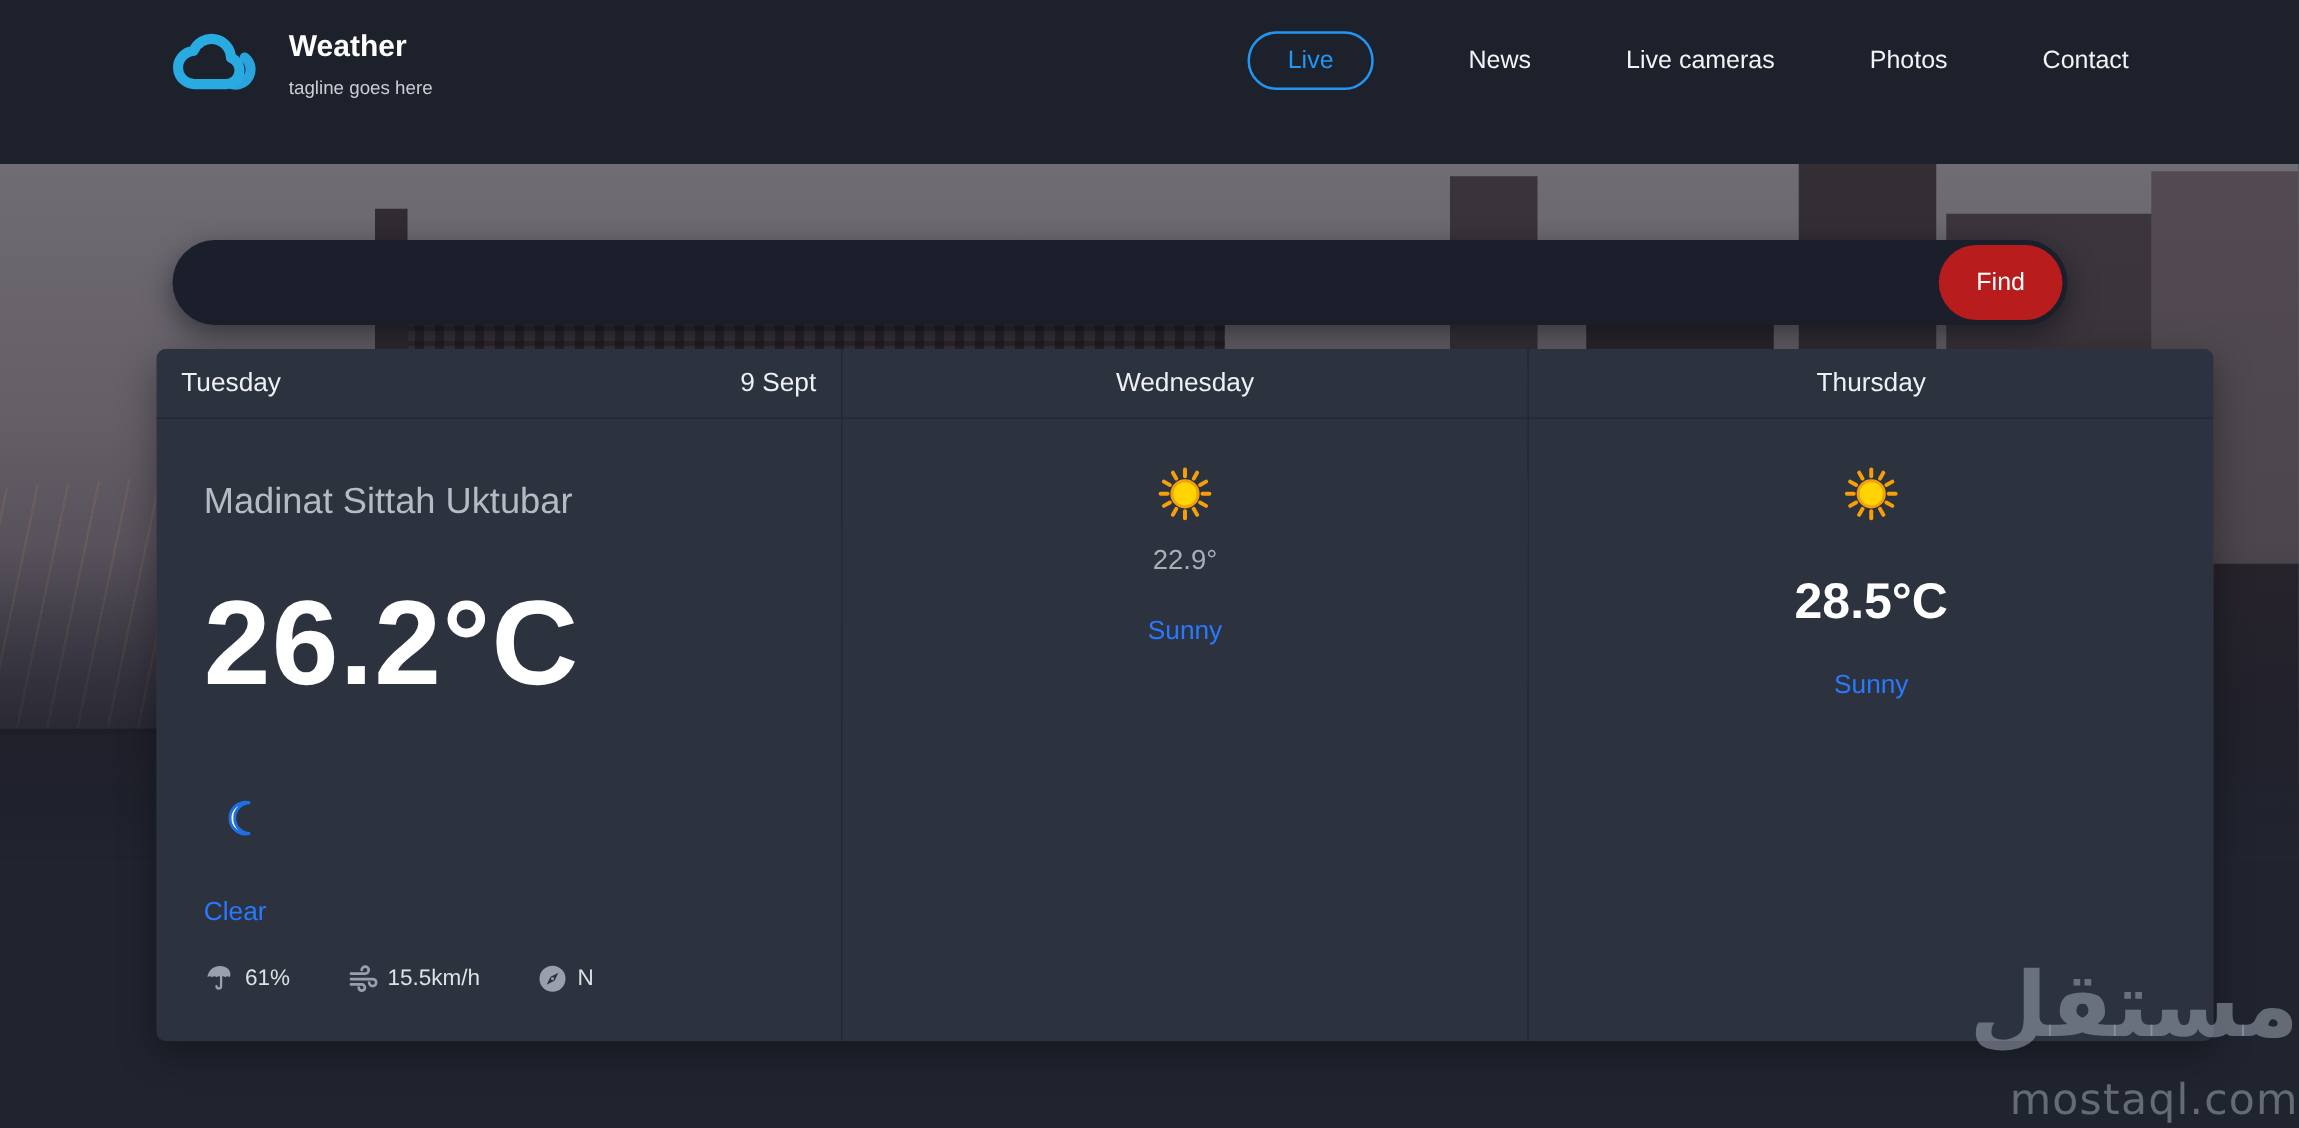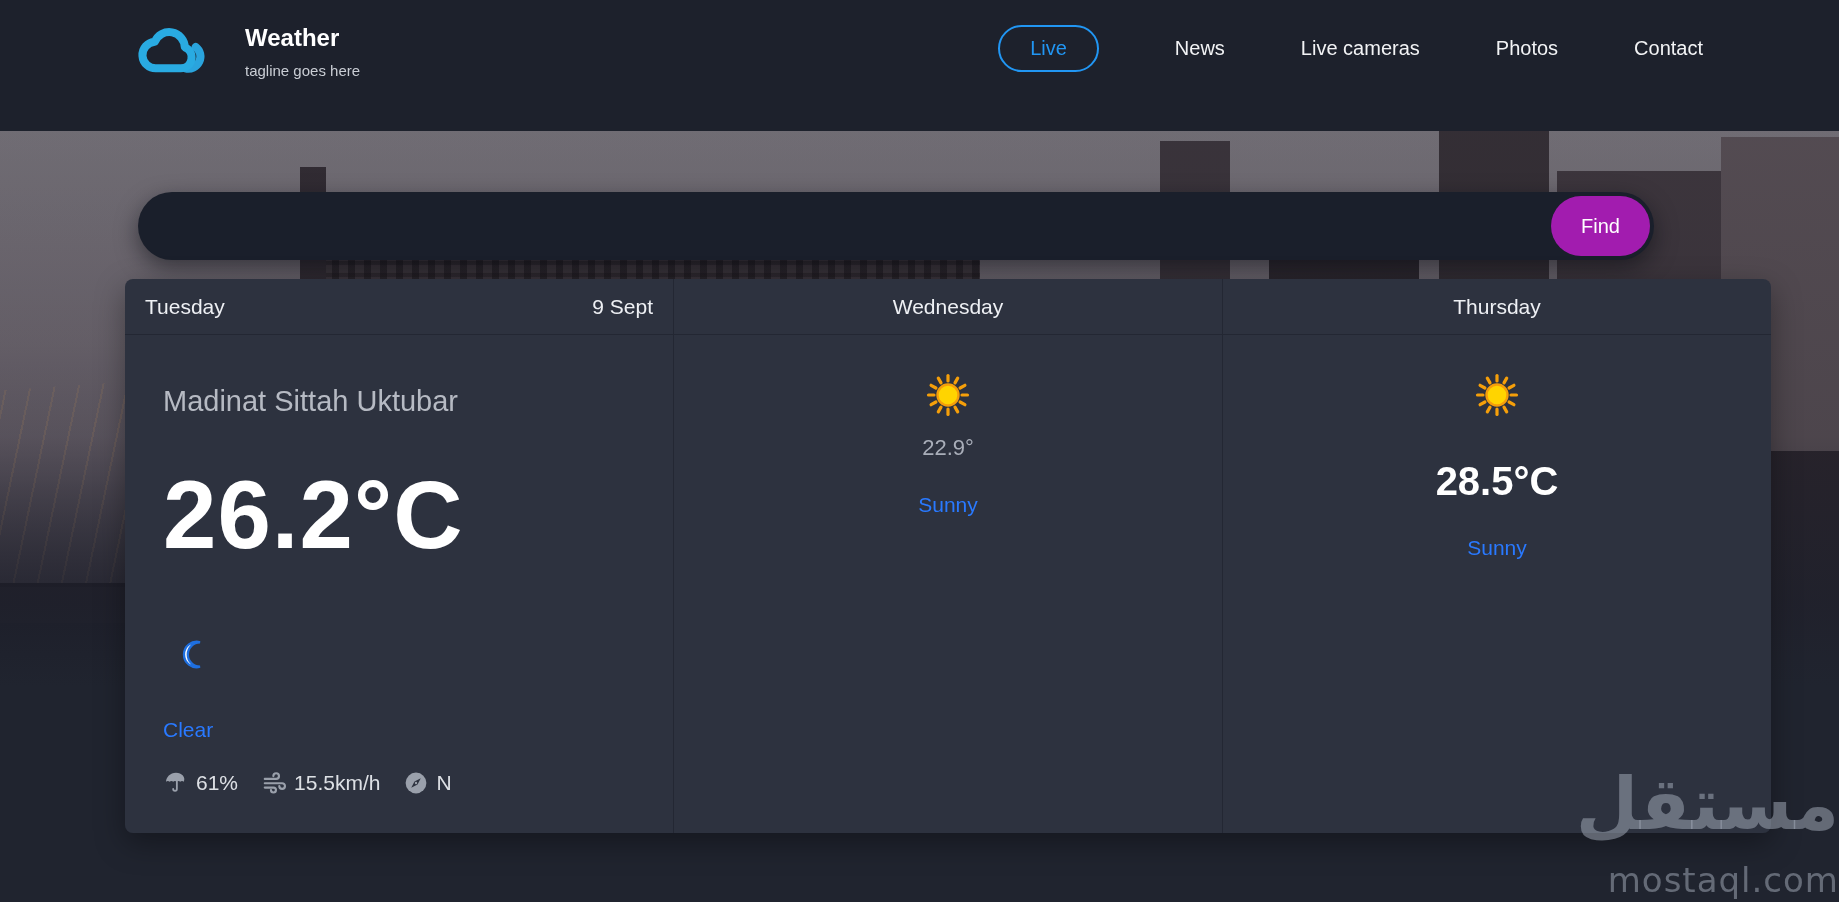--- a/index.html
+++ b/index.html
@@ -3,21 +3,21 @@
 <meta charset="utf-8">
 <style>
   html,body{margin:0;padding:0;}
   body{
     position:relative;width:1839px;height:902px;overflow:hidden;
     background:#20242f;
     font-family:"Liberation Sans",sans-serif;
   }
   
   .navbar{position:absolute;left:0;top:0;width:1839px;height:131px;background:#1d212c;z-index:40;}
-  .brand{position:absolute;left:137px;top:20px;display:flex;gap:32px;align-items:flex-end;}
+  .brand{position:absolute;left:137px;top:20px;display:flex;gap:18px;align-items:center;}
   .logo{width:76px;height:56px;}
   .brand-title{font-size:24px;font-weight:bold;color:#ffffff;margin-top:4px;}
   .brand-tagline{font-size:15px;color:#c9cdd4;margin-top:10px;}
   .nav{position:absolute;right:136px;top:18px;height:60px;display:flex;align-items:center;gap:76px;}
   .nav-link{color:#f2f3f5;font-size:20px;text-decoration:none;cursor:pointer;white-space:nowrap;}
   .nav-link.active{color:#2196f3;border:2px solid #2196f3;border-radius:24px;padding:10px 30px;}
   
   .hero{position:absolute;left:0;top:131px;width:1839px;height:555px;overflow:hidden;z-index:1;}
   .sky{position:absolute;inset:0;background:linear-gradient(180deg,#949097 0%,#8b838c 38%,#766e79 62%,#564f5b 82%,#2a2833 100%);}
   .bld{position:absolute;}
@@ -36,39 +36,39 @@
   .water{position:absolute;left:0;top:492px;width:560px;height:64px;background:#1a1822;}
   .arches{position:absolute;right:0;top:320px;width:76px;height:280px;background:#2e2830;}
   .hero-overlay{position:absolute;inset:0;
     background:linear-gradient(180deg,rgba(28,26,34,.30) 0%,rgba(28,26,34,.38) 55%,rgba(30,32,43,.85) 85%,#20242f 100%);}
   
   .searchbar{position:absolute;left:138px;top:192px;width:1516px;height:68px;background:#1a1f2b;
     border-radius:34px;z-index:10;box-shadow:0 8px 22px rgba(8,10,16,.5);}
   .search-input{position:absolute;inset:0;width:100%;height:100%;box-sizing:border-box;background:transparent;border:none;outline:none;
     color:#e8eaee;font-size:20px;padding:0 130px 0 32px;border-radius:34px;font-family:"Liberation Sans",sans-serif;}
   .find-btn{position:absolute;right:4px;top:4px;width:99px;height:60px;border-radius:30px;border:none;
-    background:#a21caf;color:#ffffff;font-size:20px;cursor:pointer;font-family:"Liberation Sans",sans-serif;}
+    background:#b91c1c;color:#ffffff;font-size:20px;cursor:pointer;font-family:"Liberation Sans",sans-serif;}
   
   .cards{position:absolute;left:125px;top:279px;width:1646px;height:554px;display:flex;
     border-radius:8px;overflow:hidden;z-index:20;box-shadow:0 10px 30px rgba(0,0,0,.35);}
   .card{flex:1;background:#2d323f;position:relative;}
   .card + .card{border-left:1px solid #232733;}
   .card-head{height:55px;border-bottom:1px solid #232733;display:flex;align-items:center;
     padding:0 20px;color:#eef0f4;font-size:21px;}
   .head-split{justify-content:space-between;}
   .head-center{justify-content:center;}
   .card-body{position:relative;margin-top:16px;}
   .body-left{padding:0 38px;}
   .body-center{text-align:center;}
   .location{margin-top:50px;font-size:29px;color:#b6bac3;}
   .big-temp{margin-top:44px;font-size:96px;font-weight:bold;color:#ffffff;line-height:1.1;letter-spacing:1px;}
   .moon-row{margin-top:72px;padding-left:18px;height:30px;}
   .moon{width:29px;height:29px;display:block;}
   .cond-link{display:inline-block;margin-top:48px;color:#2979ff;font-size:21px;text-decoration:none;cursor:pointer;}
-  .stats{margin-top:28px;display:flex;align-items:center;gap:23px;color:#dde0e5;font-size:21px;}
+  .stats{margin-top:28px;display:flex;align-items:center;gap:45px;color:#dde0e5;font-size:18px;}
   .stat{display:flex;align-items:center;gap:7px;}
   .sicon{width:26px;height:26px;display:block;}
   .sun{width:48px;height:48px;display:block;margin:36px auto 0;}
   .mid-temp{margin-top:40px;font-size:40px;font-weight:bold;color:#ffffff;}
   .low-temp{margin-top:16px;font-size:22px;color:#a9aeb9;}
   .cond-link-center{display:inline-block;margin-top:32px;color:#2979ff;font-size:21px;text-decoration:none;cursor:pointer;}
   
   .watermark{position:absolute;left:0;right:0;top:768px;z-index:30;text-align:right;
     color:rgba(168,176,190,.5);pointer-events:none;font-family:"DejaVu Sans",sans-serif;}
   .wm-ar{font-size:72px;font-weight:bold;line-height:1;}

